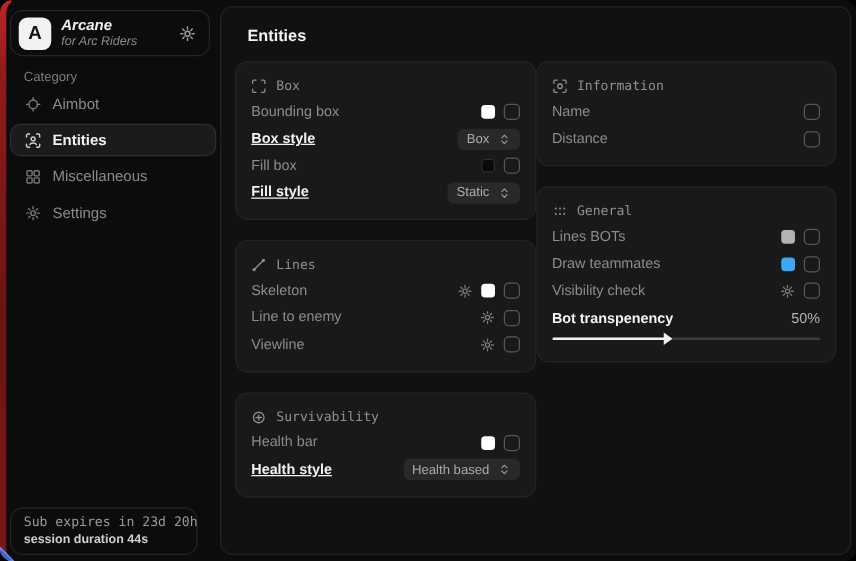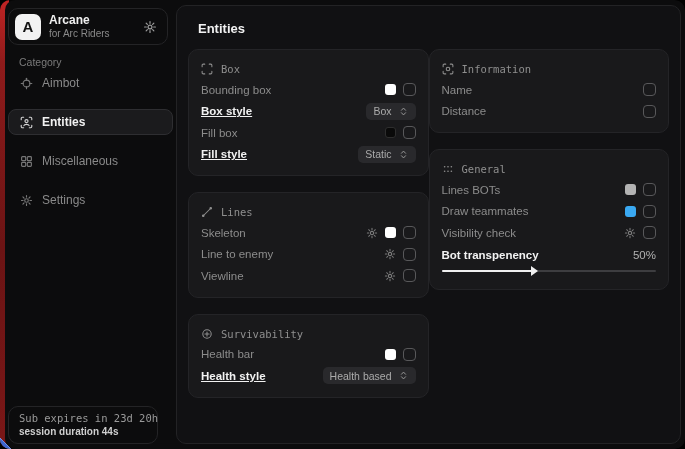--- a/index.html
+++ b/index.html
@@ -24,28 +24,28 @@
   .header-card {
     position:absolute; left:3px; top:8px; width:160px; height:37px;
     border:1px solid #242426; border-radius:10px;
     display:flex; align-items:center; padding:0 10px 0 6px;
   }
   .logo {
     width:26px; height:26px; background:#f2f2f2; border-radius:7px;
     display:flex; align-items:center; justify-content:center;
     color:#121212; font-weight:700; font-size:15px;
   }
-  .app-names { margin-left:8px; line-height:1.15; }
+  .app-names { margin-left:8px; line-height:1.15;font-style:italic; }
   .app-name { font-size:12px; font-weight:700; color:#f0f0f0; }
   .app-subtitle { font-size:10px; color:#8a8a8a; }
   .header-gear { margin-left:auto; color:#9a9a9a; display:flex; }
 
   .category-label { position:absolute; left:14px; top:56px; font-size:10.5px; color:#7b7b7b; }
 
-  .nav { position:absolute; left:3px; right:3px; top:70px; display:flex; flex-direction:column; gap:13px; }
+  .nav { position:absolute; left:3px; right:3px; top:70px; display:flex; flex-direction:column; gap:3px; }
   .nav-item {
     display:flex; align-items:center; gap:9px; height:26px;
     padding:0 11px; border-radius:8px; border:1px solid transparent;
     color:#8a8a8a; font-size:12px; cursor:default;
   }
   .nav-item.active { background:#1b1b1d; border-color:#2e2e31; color:#f2f2f2; font-weight:600; }
   .nav-item .icn { display:flex; color:inherit; opacity:.85; }
 
   .footer-card {
     position:absolute; left:3px; bottom:5px; width:150px;

